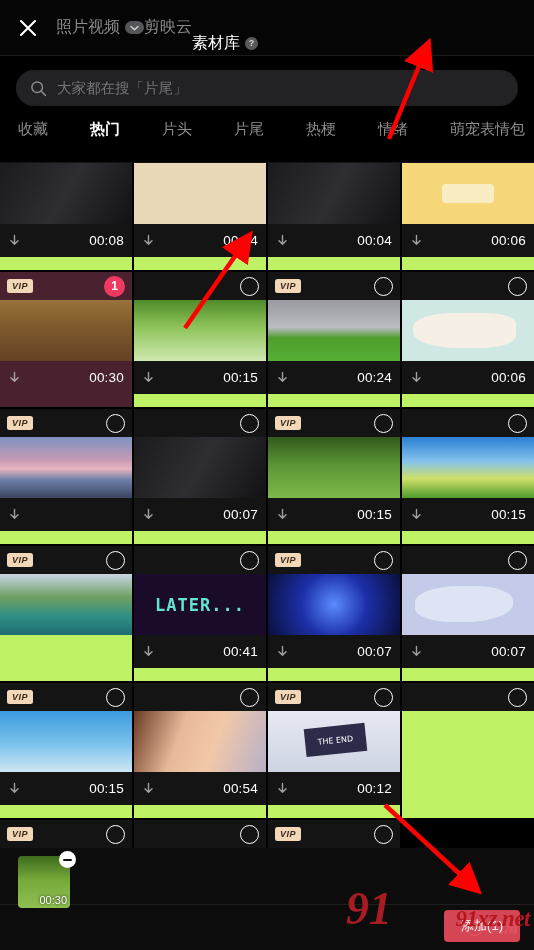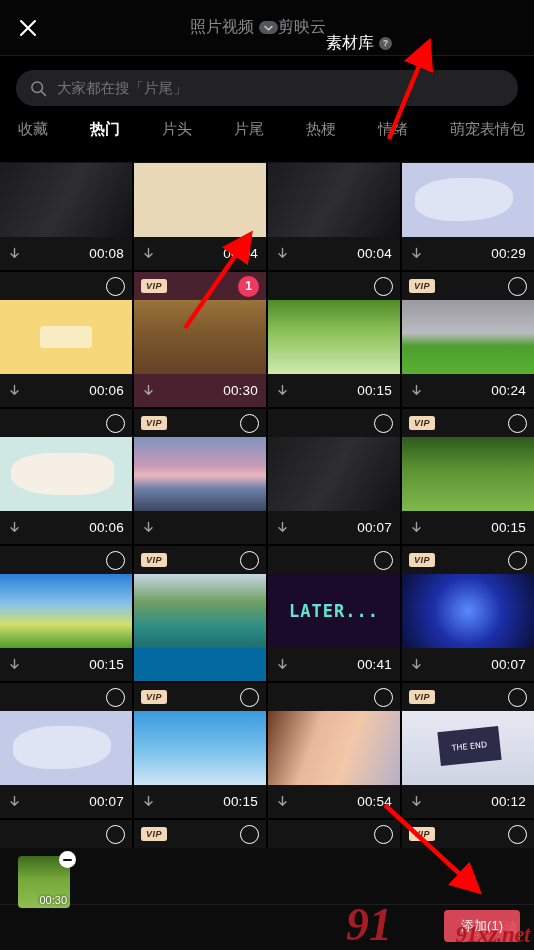--- a/index.html
+++ b/index.html
@@ -19,21 +19,21 @@
     position:relative;
   }
   .close-btn{
     width:56px; height:56px;
     display:flex; align-items:center; justify-content:center;
     cursor:pointer;
   }
   .close-btn svg{ display:block; }
   .htabs{
     flex:1; display:flex; align-items:center;
-    justify-content:center; padding-right:8px;
+    justify-content:flex-start; padding-right:8px;
   }
   .htab{
     font-size:16px; color:#8b8b8b;
     display:flex; align-items:center; gap:5px;
     cursor:pointer; white-space:nowrap;
   }
   .htab.active{ color:#fff; font-weight:500;margin-top:32px; }
   .caret-pill{
     display:inline-flex; align-items:center; justify-content:center;
     width:19px; height:13px; border-radius:7px;
@@ -73,21 +73,21 @@
     top:162px; bottom:102px;
     overflow:hidden; background:#000;
   }
   .grid{
     display:grid;
     grid-template-columns:repeat(4,1fr);
     gap:2px;
     margin-top:-27px;
   }
   .card{
-    position:relative; background:#0369a1;
+    position:relative; background:#bef264;
     height:135px; overflow:hidden; cursor:pointer;
   }
   .card-top{
     position:relative; height:28px;
     display:flex; align-items:center;
     justify-content:space-between; padding:0 7px;
     background:#141414;
     gap:9px;
   }
   .vip{
@@ -101,21 +101,21 @@
   .sel-circle{
     width:19px; height:19px; border-radius:50%;
     border:1.6px solid #ffffff; background:transparent;
   }
   .sel-badge{
     width:21px; height:21px; border-radius:50%;
     background:#ee3a60; color:#fff;
     font-size:12px; font-weight:bold;
     display:flex; align-items:center; justify-content:center;
   }
-  .thumb{ height:74px; width:100%; position:relative; overflow:hidden; }
+  .thumb{ height:61px; width:100%; position:relative; overflow:hidden; }
   .card-bot{
     height:33px; display:flex; align-items:center;
     justify-content:space-between; padding:0 8px;
     background:#141414;
   }
   .dl svg{ display:block; opacity:.75; }
   .dur{ font-size:13.5px; color:#fff; letter-spacing:.2px; }
   .card.selected .card-top,
   .card.selected .card-bot{ background:#4a222f; }
   .card.selected{ background:#4a222f; }
@@ -173,21 +173,21 @@
   }
 
   
   .arrow-svg{
     position:absolute; inset:0; width:534px; height:950px;
     pointer-events:none; z-index:40;
   }
 
   
   .wm{
-    position:absolute; right:0; bottom:0;
+    position:absolute; right:0; bottom:16px;
     width:194px; height:62px; z-index:30;
     pointer-events:none;
   }
   .wm-91{
     position:absolute; left:6px; bottom:6px;
     font-size:46px; font-weight:bold; font-style:italic;
     color:#a51d22; line-height:.85;
     font-family:"Liberation Serif",serif;
   }
   .wm-cn{
@@ -341,34 +341,20 @@
             <svg width="13" height="13" viewBox="0 0 13 13">
               <path d="M6.5 1.5 V10 M3 6.8 L6.5 10.3 L10 6.8" stroke="#cfcfcf" stroke-width="1.4" fill="none" stroke-linecap="round" stroke-linejoin="round"></path>
             </svg>
           </span>
           <span class="dur">00:04</span>
         </div>
       </div>
       <div class="card">
         <div class="card-top">
           <span class="vip-spacer"></span>
-        </div>
-        <div class="thumb t-pastel"></div>
-        <div class="card-bot">
-          <span class="dl">
-            <svg width="13" height="13" viewBox="0 0 13 13">
-              <path d="M6.5 1.5 V10 M3 6.8 L6.5 10.3 L10 6.8" stroke="#cfcfcf" stroke-width="1.4" fill="none" stroke-linecap="round" stroke-linejoin="round"></path>
-            </svg>
-          </span>
-          <span class="dur">00:29</span>
-        </div>
-      </div>
-      <div class="card">
-        <div class="card-top">
-          <span class="vip-spacer"></span>
           <span class="sel-circle"></span>
         </div>
         <div class="thumb t-yellowcard"></div>
         <div class="card-bot">
           <span class="dl">
             <svg width="13" height="13" viewBox="0 0 13 13">
               <path d="M6.5 1.5 V10 M3 6.8 L6.5 10.3 L10 6.8" stroke="#cfcfcf" stroke-width="1.4" fill="none" stroke-linecap="round" stroke-linejoin="round"></path>
             </svg>
           </span>
           <span class="dur">00:06</span>

